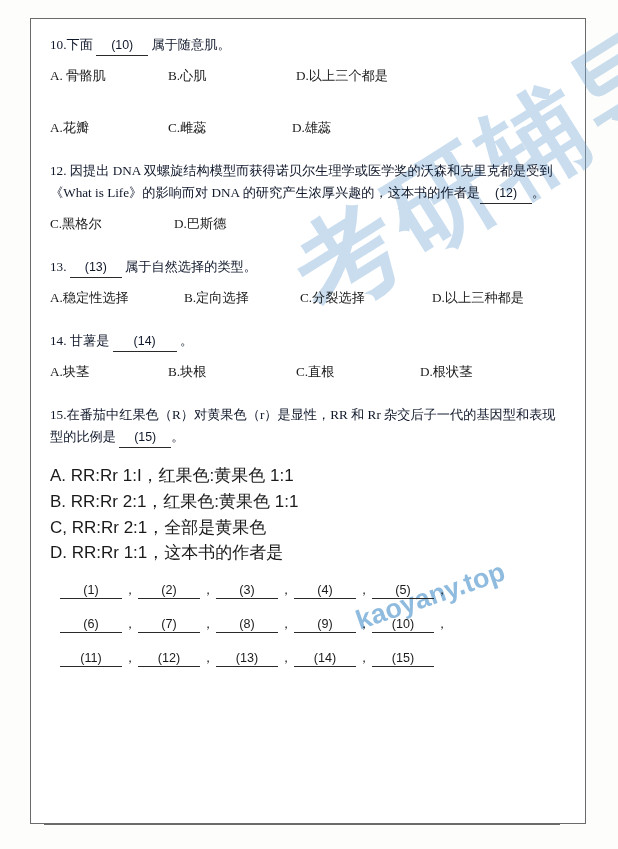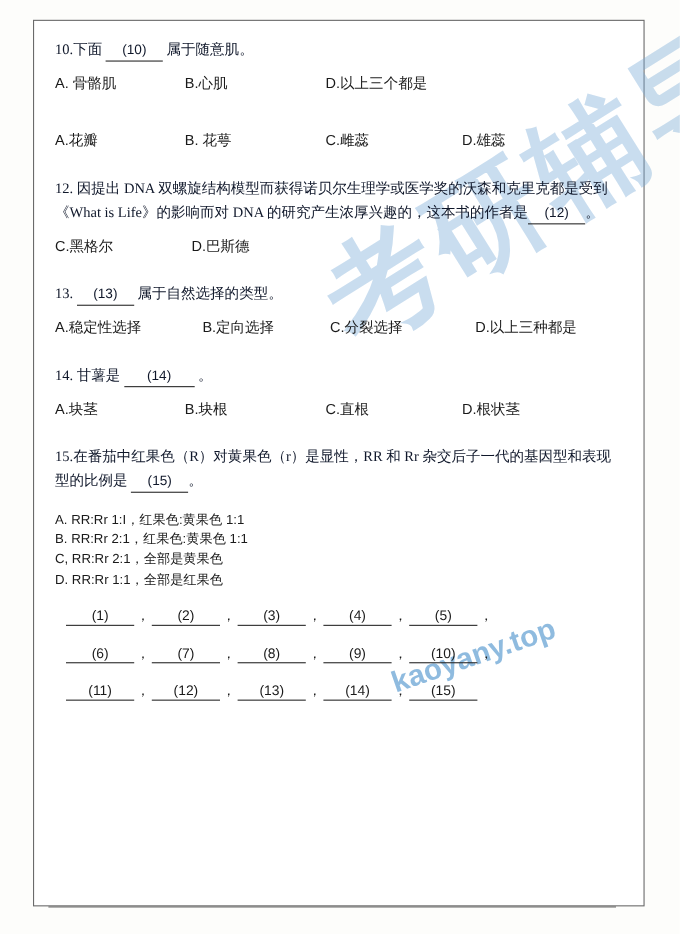--- a/index.html
+++ b/index.html
@@ -80,21 +80,21 @@
     font-family: "Liberation Serif", serif;
     font-size: 13.2px;
     line-height: 1.62;
     margin: 0 0 2px 0;
     color: #0f172a;
   }
   .q-body {
     text-indent: 0;
   }
   .opts {
-    font-family: Liberation Sans, sans-serif;
+    font-family: Liberation Serif, serif;
     font-size: 13.2px;
     line-height: 1.6;
     display: flex;
     margin: 9px 0 14px 0;
   }
   .opts span {
     display: inline-block;
   }
   .blank {
     display: inline-block;
@@ -103,21 +103,21 @@
     padding: 0 3px;
     min-width: 46px;
     font-family: "Liberation Sans", sans-serif;
     font-size: 12.4px;
   }
   .blank.wide { min-width: 58px; }
   .spacer-sm { height: 8px; }
   .spacer-md { height: 13px; }
   .list-line {
     font-family: "Liberation Sans", sans-serif;
-    font-size: 12px;
+    font-size: 17px;
     line-height: 1.52;
     margin: 0;
   }
   .answers {
     margin-top: 16px;
     font-family: "Liberation Sans", sans-serif;
     font-size: 12.6px;
   }
   .ans-row {
     display: flex;
@@ -167,21 +167,20 @@
     <div class="opts">
       <span class="opt-col" style="width:118px">A. 骨骼肌</span>
       <span class="opt-col" style="width:128px">B.心肌</span>
       <span class="opt-col">D.以上三个都是</span>
     </div>
 
     <div class="spacer-sm"></div>
 
     <div class="opts">
       <span class="opt-col" style="width:118px">A.花瓣</span>
-      <span class="opt-col" style="width:128px">B. 花萼</span>
       <span class="opt-col" style="width:124px">C.雌蕊</span>
       <span class="opt-col">D.雄蕊</span>
     </div>
 
     <div class="spacer-sm"></div>
 
     <div class="q q-body">
       <span>12.</span>
       <span>因提出 DNA 双螺旋结构模型而获得诺贝尔生理学或医学奖的沃森和克里克都是受到《What is Life》的影响而对 DNA 的研究产生浓厚兴趣的，这本书的作者是</span><span class="blank">(12)</span><span>。</span>
     </div>
@@ -222,21 +221,21 @@
     <div class="spacer-sm"></div>
 
     <div class="q q-body">
       <span>15.</span><span>在番茄中红果色（R）对黄果色（r）是显性，RR 和 Rr 杂交后子一代的基因型和表现型的比例是</span>
       <span class="blank">(15)</span><span>。</span>
     </div>
     <div class="spacer-md"></div>
     <div class="list-line">A.  RR:Rr 1:I，红果色:黄果色 1:1</div>
     <div class="list-line">B.  RR:Rr 2:1，红果色:黄果色 1:1</div>
     <div class="list-line">C,  RR:Rr 2:1，全部是黄果色</div>
-    <div class="list-line">D.  RR:Rr 1:1，全部是红果色</div>
+    <div class="list-line">D.  RR:Rr 1:1，这本书的作者是</div>
 
     <div class="answers">
       <div class="ans-row">
         <span class="ans-cell">(1)</span>
         <span class="ans-sep">，</span>
         <span class="ans-cell">(2)</span>
         <span class="ans-sep">，</span>
         <span class="ans-cell">(3)</span>
         <span class="ans-sep">，</span>
         <span class="ans-cell">(4)</span>

